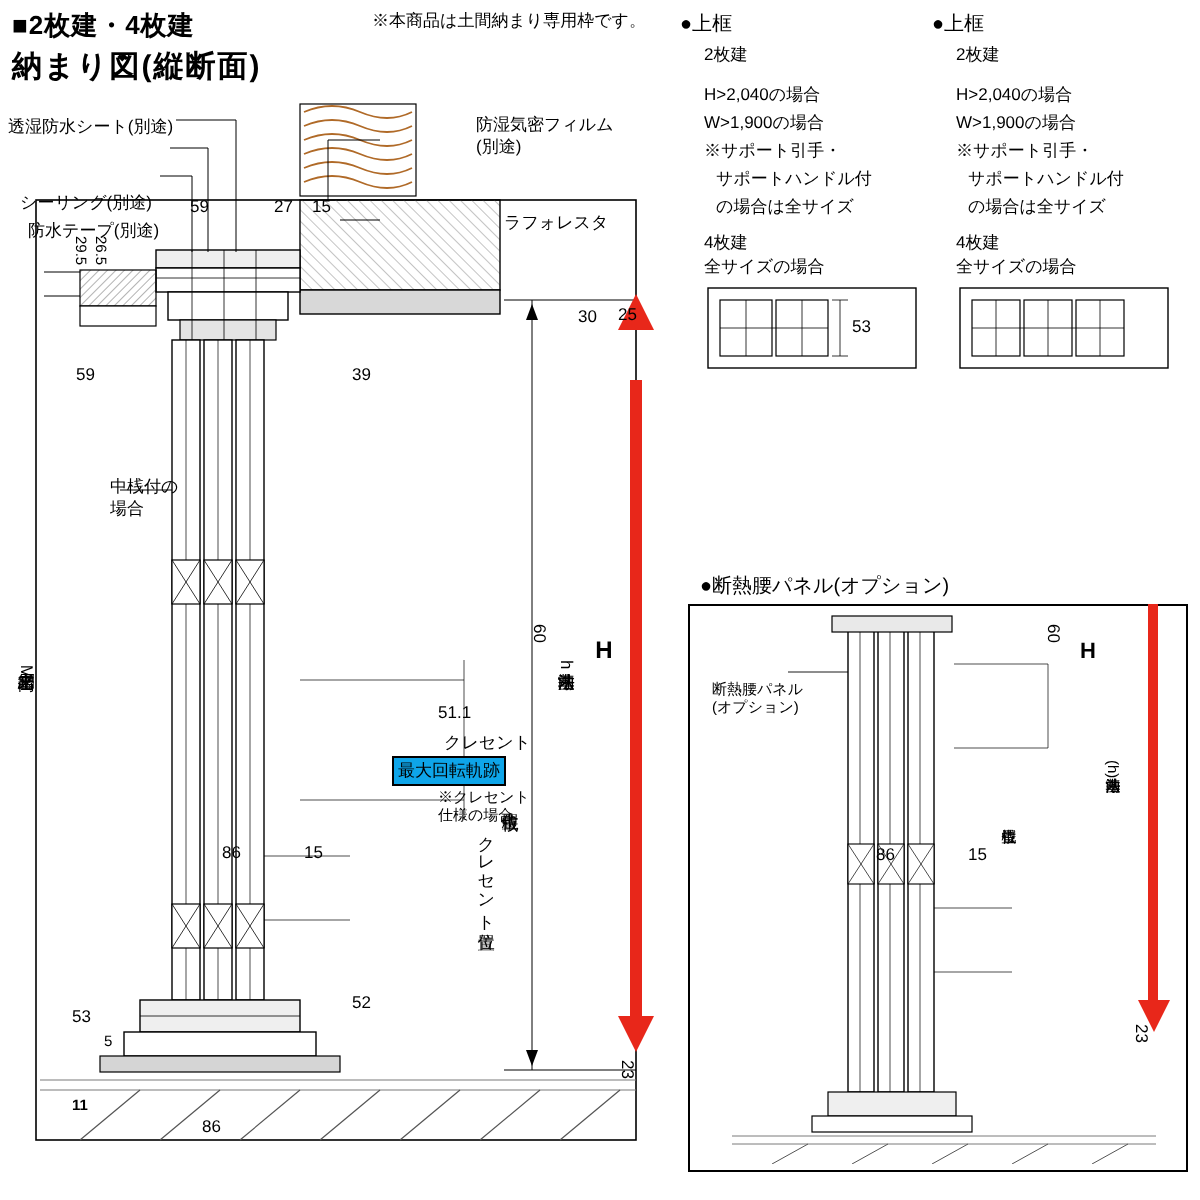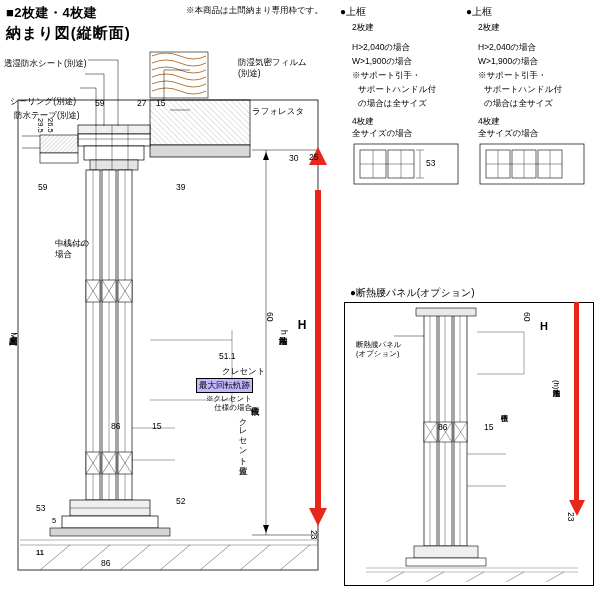--- a/index.html
+++ b/index.html
@@ -16,21 +16,21 @@
   .ttl-main{font-size:13px;font-weight:bold;letter-spacing:0.5px;}
   .ttl-sub{font-size:15px;font-weight:bold;letter-spacing:1px;}
   .note{font-size:8.5px;}
   .bullet{font-size:10px;font-weight:normal;}
   .lbl{font-size:8.5px;line-height:1.25;}
   .lbl-s{font-size:7.5px;line-height:1.2;}
   .num{font-size:8.5px;}
   .num-s{font-size:7.5px;}
   .vert{writing-mode:vertical-rl;text-orientation:upright;}
   .vert-l{writing-mode:vertical-rl;}
-  .boxed{border:1px solid #000;padding:1px 2px;background:#c4b5fd;}
+  .boxed{border:1px solid #000;padding:1px 2px;background:#0ea5e9;}
   .redarrow{background:#e8271a;}
   svg{display:block;}
 </style>
 </head>
 <body>
 
 <div class="abs ttl-main" style="left:6px;top:4px;">■2枚建・4枚建</div>
 <div class="abs ttl-sub" style="left:6px;top:24px;">納まり図(縦断面)</div>
 <div class="abs note" style="left:186px;top:5px;font-family:Liberation Mono, monospace;">※本商品は土間納まり専用枠です。</div>
 
@@ -180,21 +180,21 @@
 <div class="abs num-s vert-l" style="left:36px;top:118px;">29.5</div>
 <div class="abs num-s vert-l" style="left:46px;top:118px;">26.5</div>
 <div class="abs num" style="left:38px;top:182px;">59</div>
 <div class="abs num" style="left:176px;top:182px;">39</div>
 <div class="abs num" style="left:309px;top:132px;margin-top:20px;">25</div>
 <div class="abs num" style="left:289px;top:153px;">30</div>
 
 <div class="abs num" style="left:219px;top:351px;">51.1</div>
 <div class="abs lbl" style="left:222px;top:366px;">クレセント</div>
 <div class="abs lbl boxed" style="left:196px;top:378px;">最大回転軌跡</div>
-<div class="abs lbl-s" style="left:206px;top:394px;white-space:pre;text-align:right;">※クレセント
+<div class="abs lbl-s" style="left:219px;top:394px;white-space:pre;">※クレセント
 仕様の場合</div>
 <div class="abs num" style="left:111px;top:421px;">86</div>
 <div class="abs num" style="left:152px;top:421px;">15</div>
 <div class="abs num vert-l" style="left:265px;top:312px;">60</div>
 <div class="abs num" style="left:36px;top:503px;">53</div>
 <div class="abs num-s" style="left:52px;top:516px;">5</div>
 <div class="abs num" style="left:176px;top:496px;">52</div>
 <div class="abs num-s" style="left:36px;top:548px;font-weight:bold;">11</div>
 <div class="abs num vert-l" style="left:309px;top:530px;">23</div>
 <div class="abs num" style="left:101px;top:558px;">86</div>

